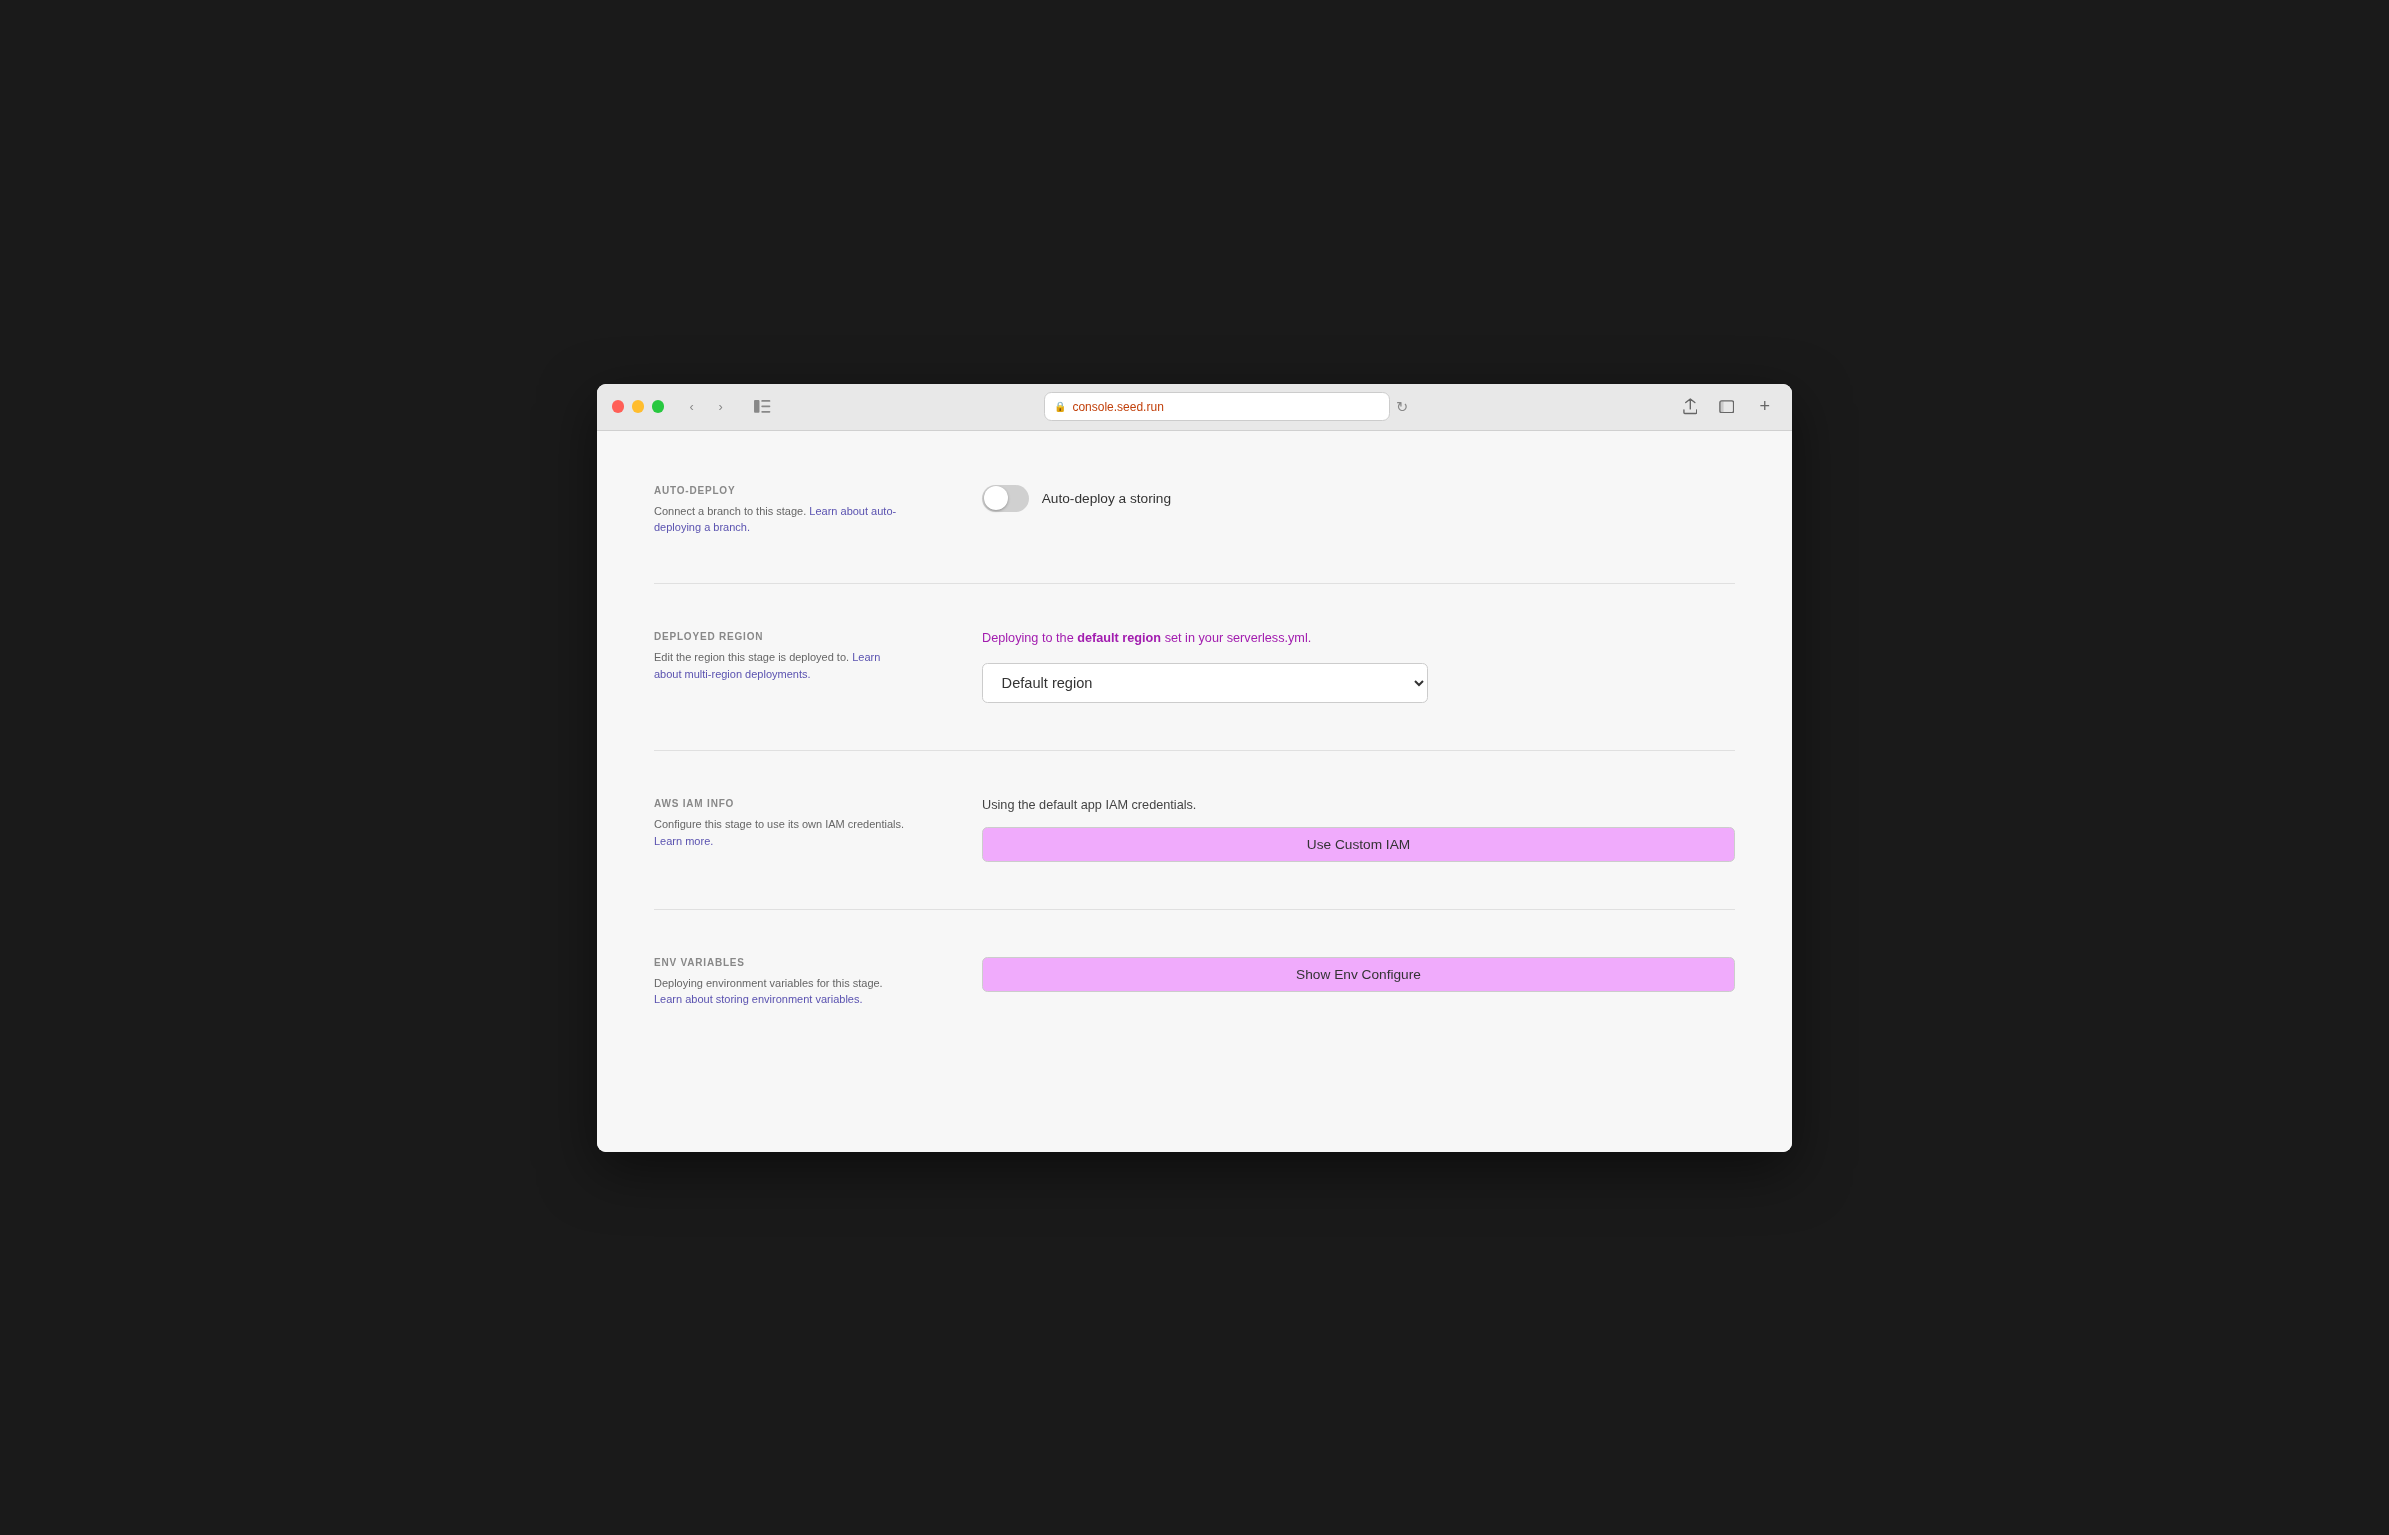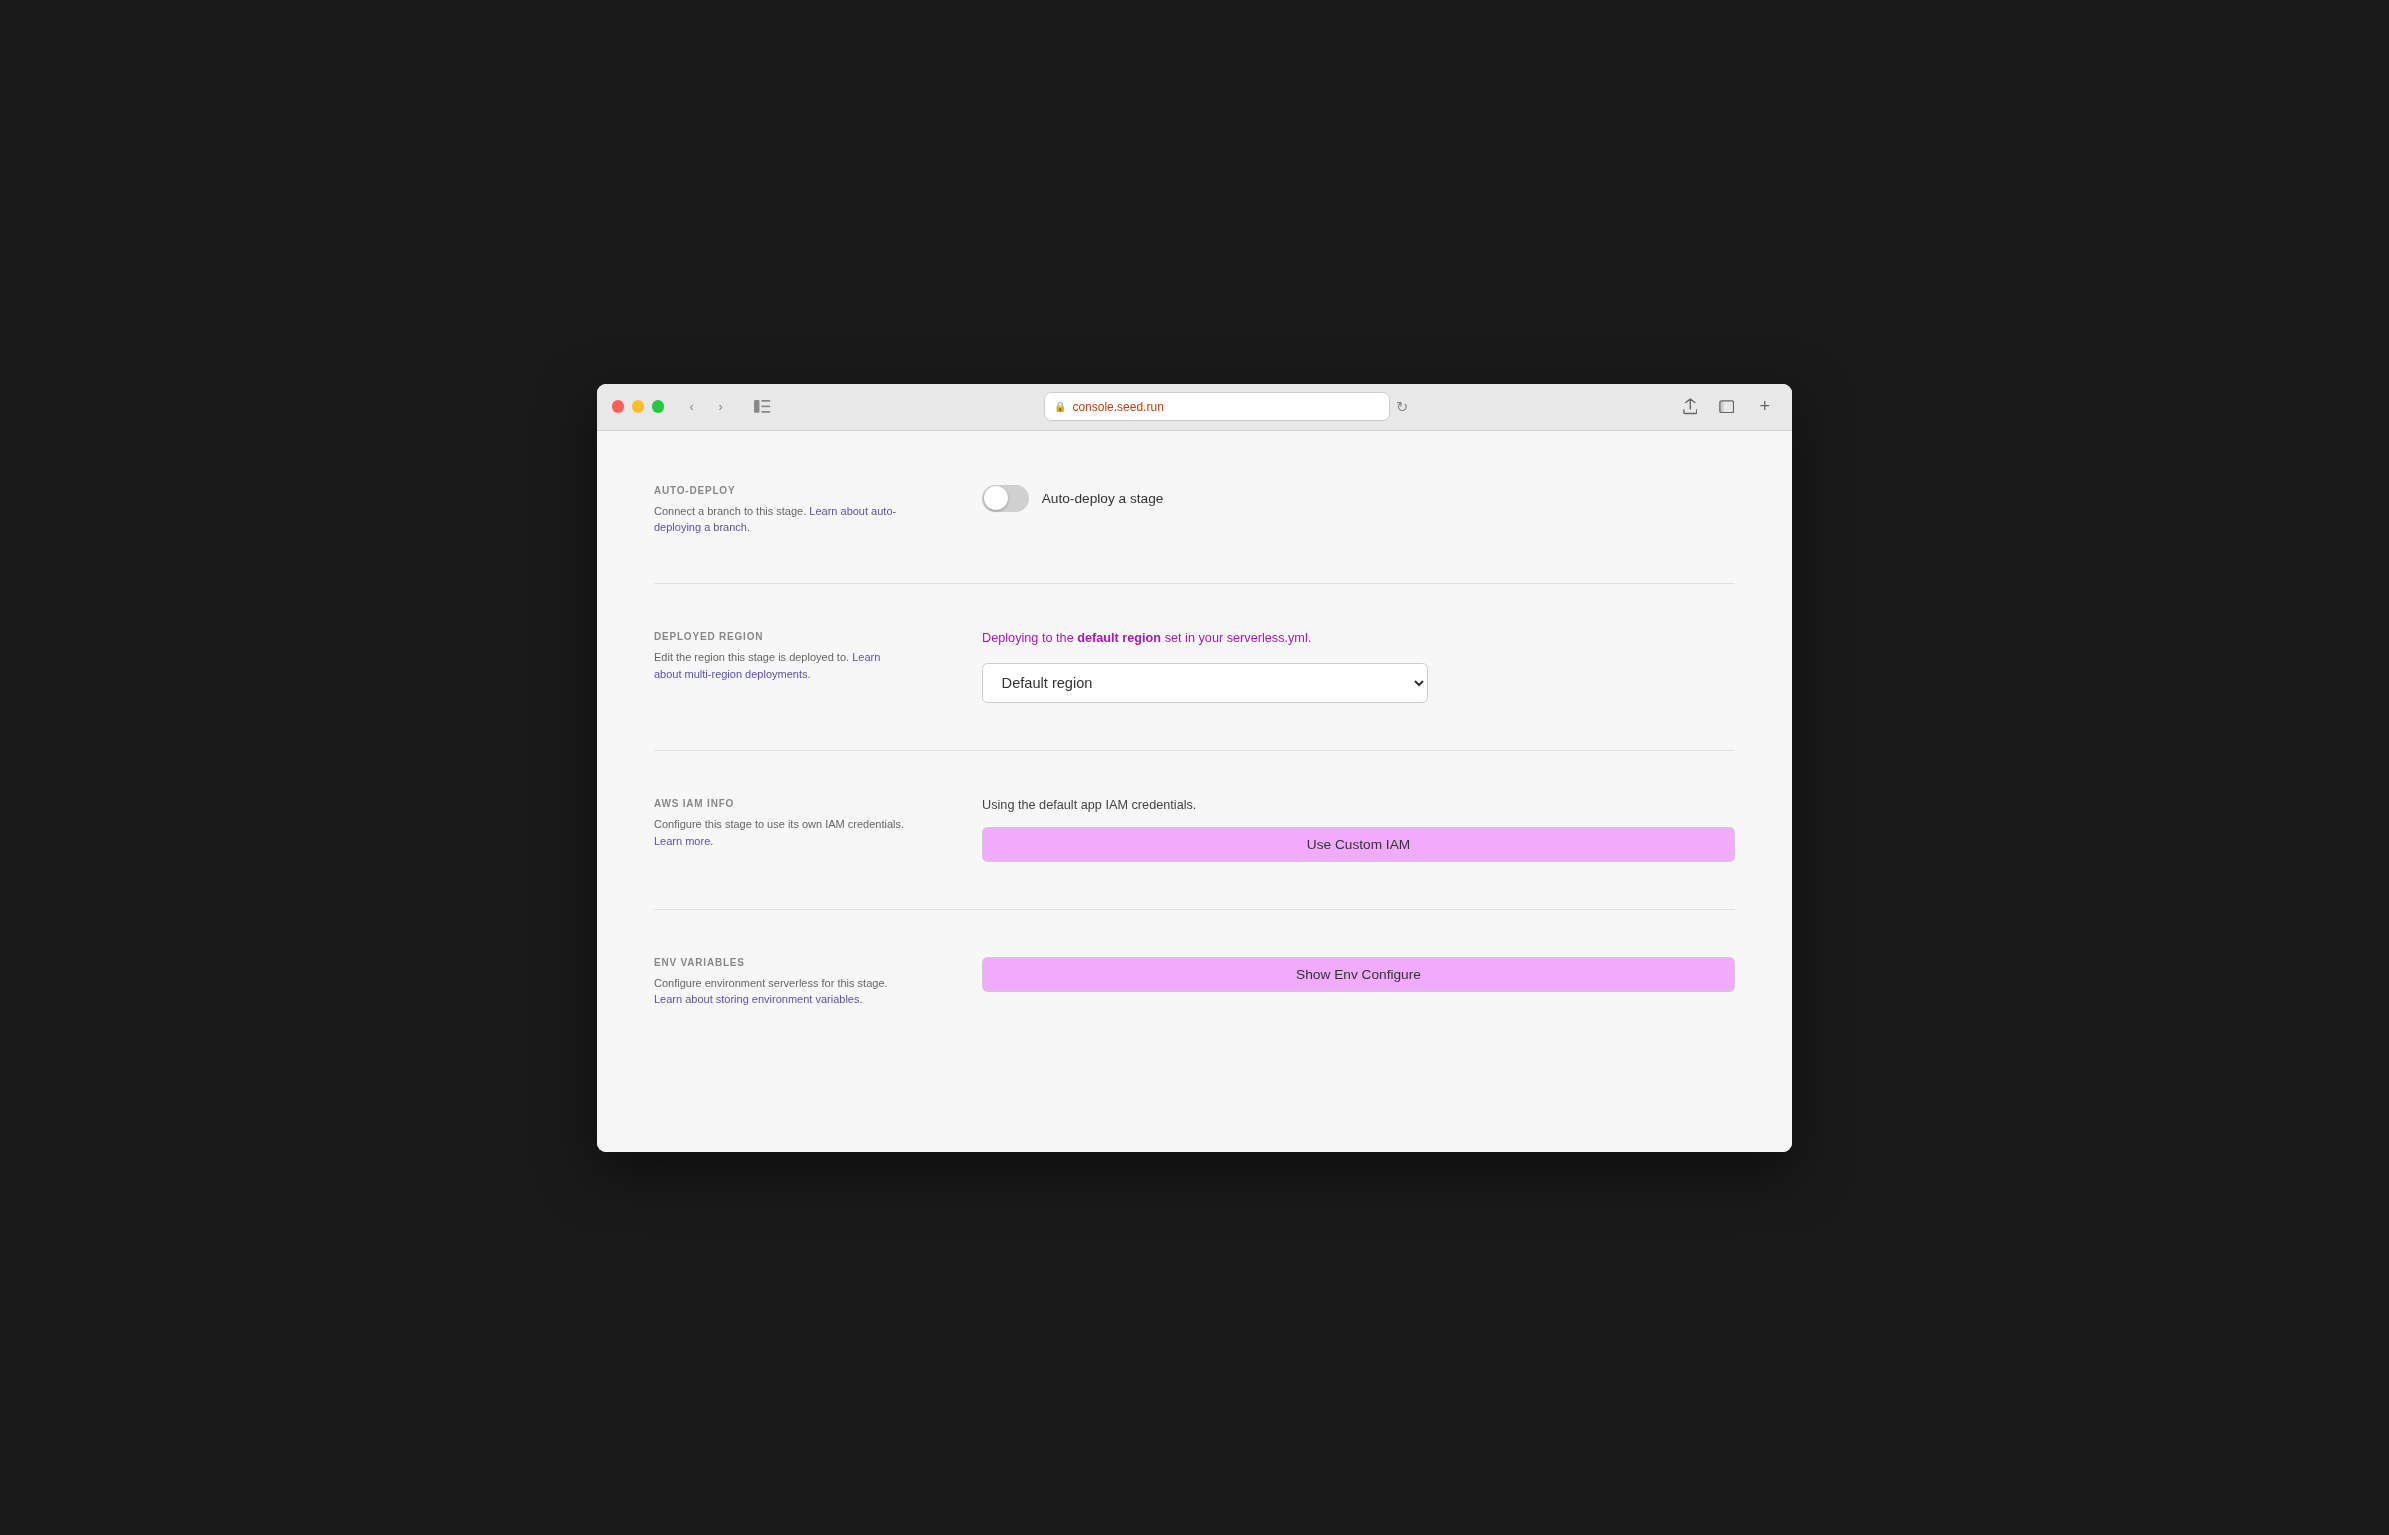--- a/index.html
+++ b/index.html
@@ -350,21 +350,21 @@
         <div class="section-desc">
           <span>Connect a branch to this stage.</span>
           <a class="section-link" href="#">Learn about auto-deploying a branch.</a>
         </div>
       </div>
       <div class="section-right">
         <div class="toggle-row">
           <div class="toggle-switch">
             <div class="toggle-knob"></div>
           </div>
-          <span class="toggle-label">Auto-deploy a stage</span>
+          <span class="toggle-label">Auto-deploy a storing</span>
         </div>
       </div>
     </div>
 
     <hr class="section-divider">
 
     <div class="section-row">
       <div class="section-left">
         <div class="section-label">DEPLOYED REGION</div>
         <div class="section-desc">
@@ -403,21 +403,21 @@
         <button class="action-btn">Use Custom IAM</button>
       </div>
     </div>
 
     <hr class="section-divider">
 
     <div class="section-row">
       <div class="section-left">
         <div class="section-label">ENV VARIABLES</div>
         <div class="section-desc">
-          <span>Configure environment serverless for this stage.</span>
+          <span>Deploying environment variables for this stage.</span>
           <a class="section-link" href="#">Learn about storing environment variables.</a>
         </div>
       </div>
       <div class="section-right">
         <button class="action-btn">Show Env Configure</button>
       </div>
     </div>
 
   </div>
 </div>

